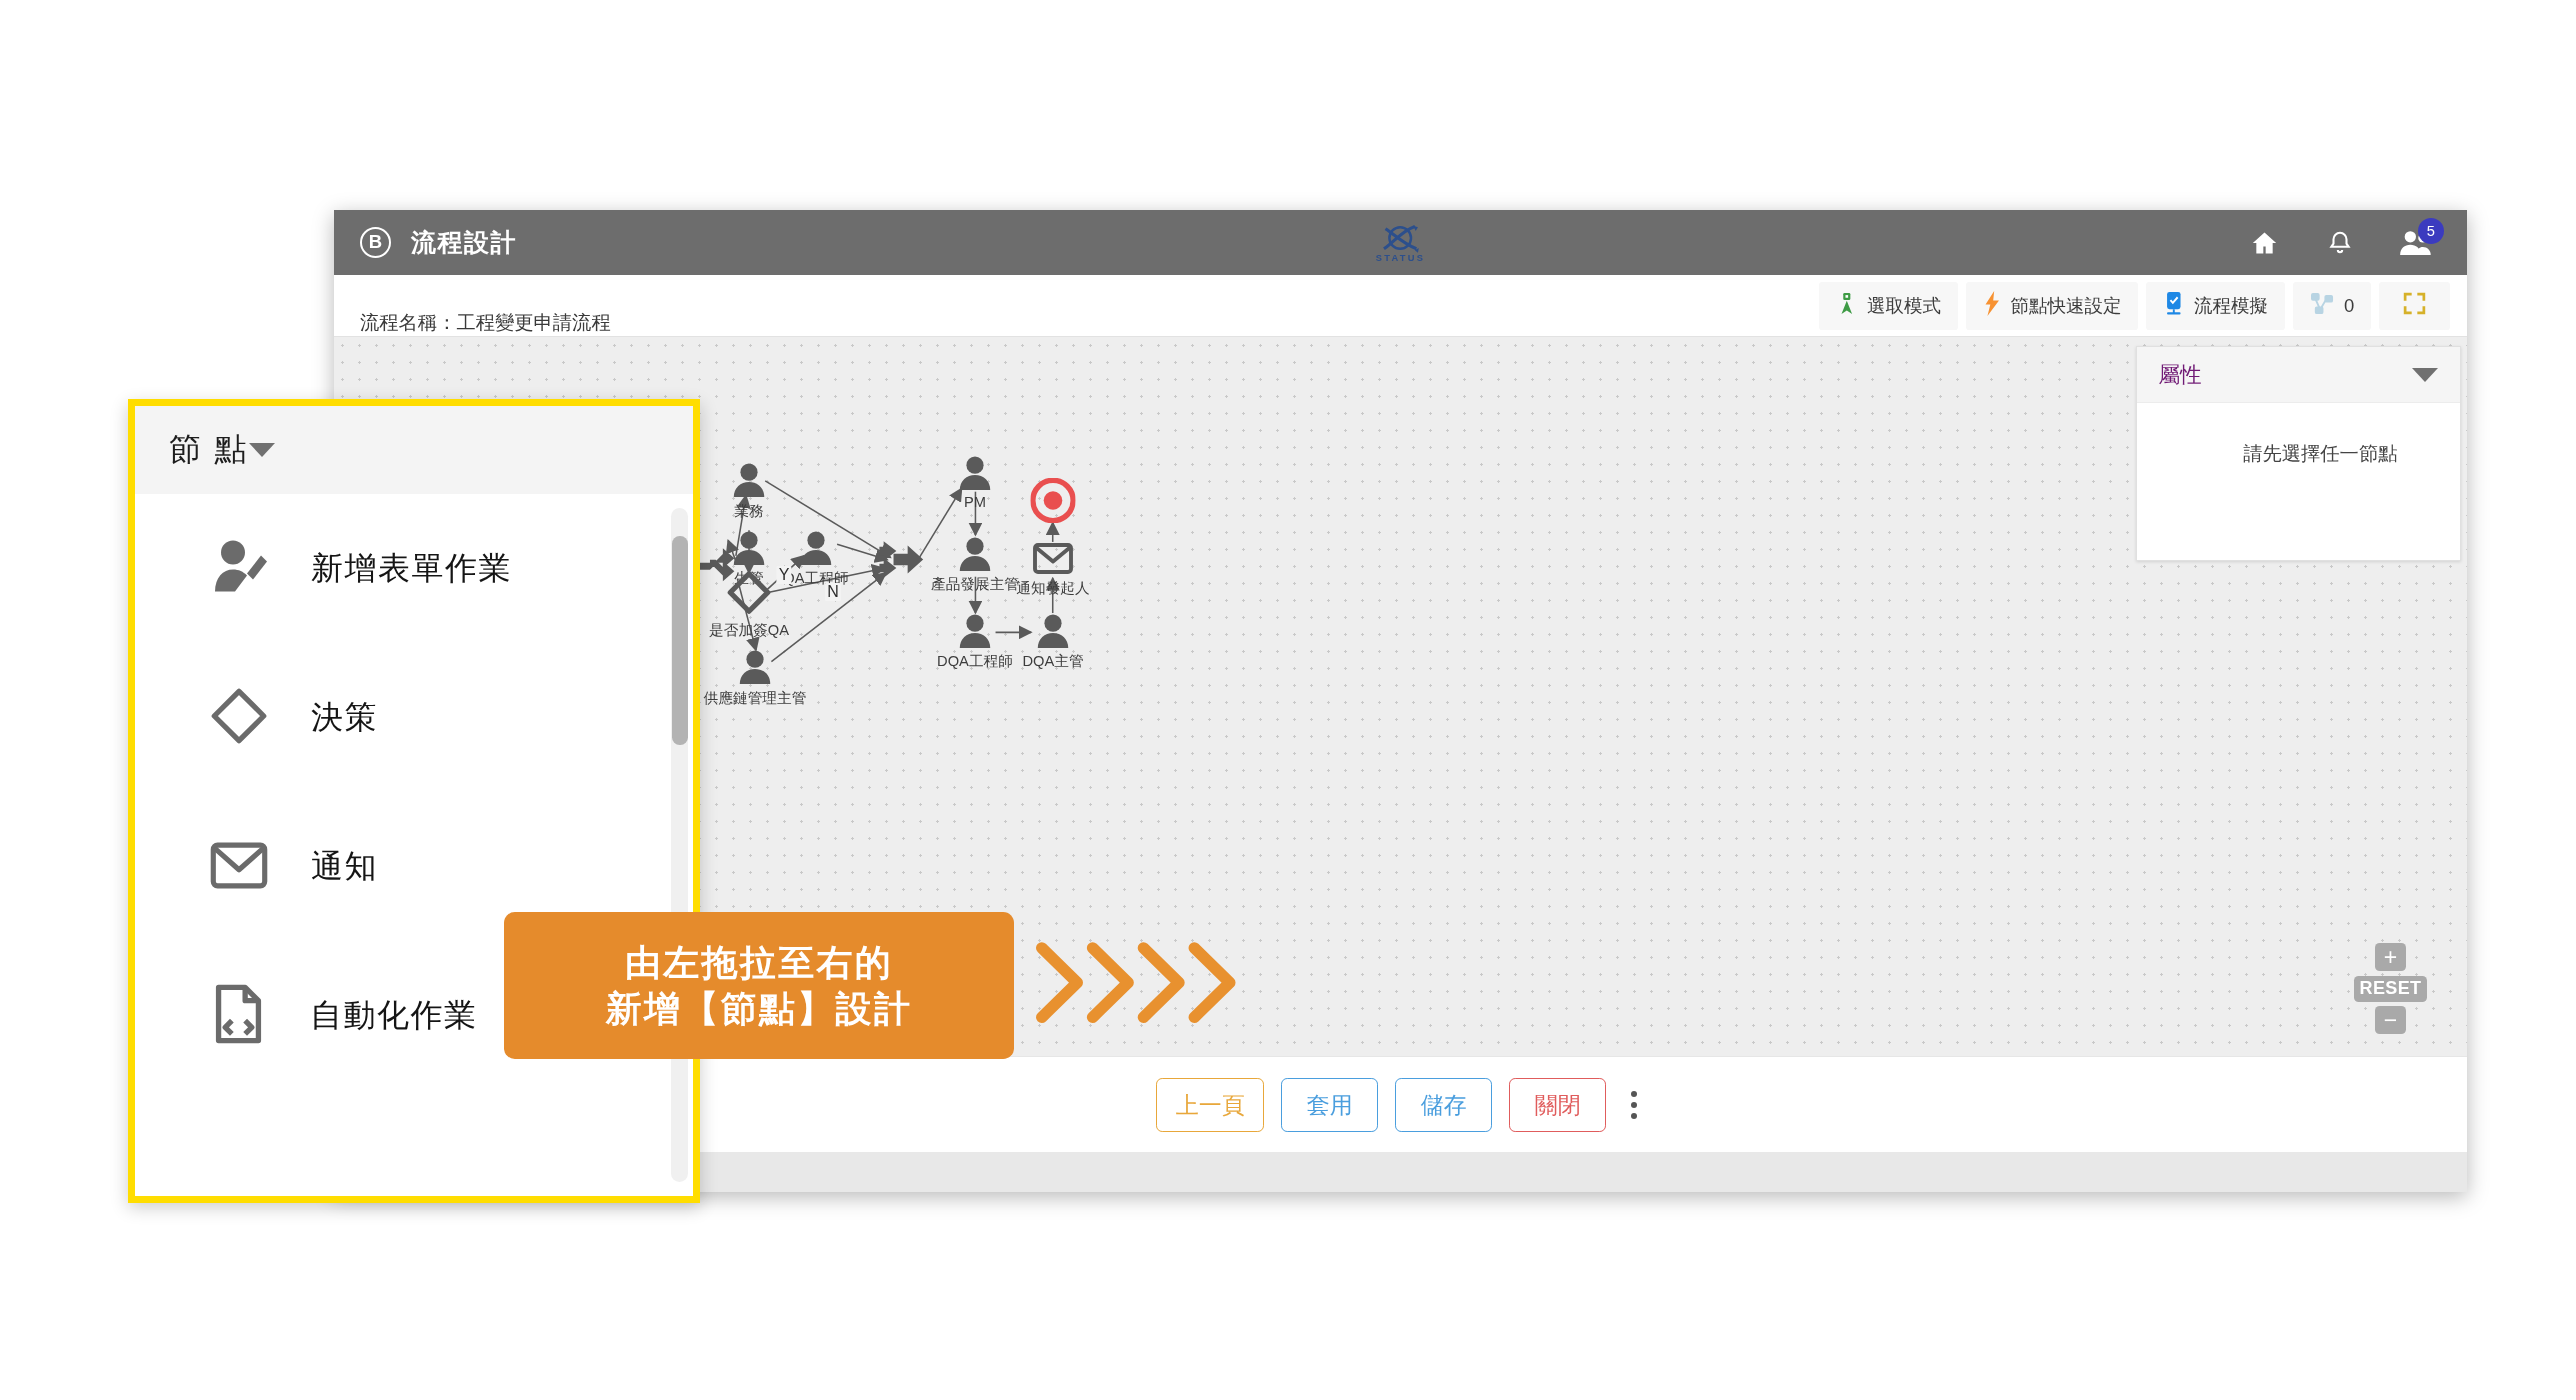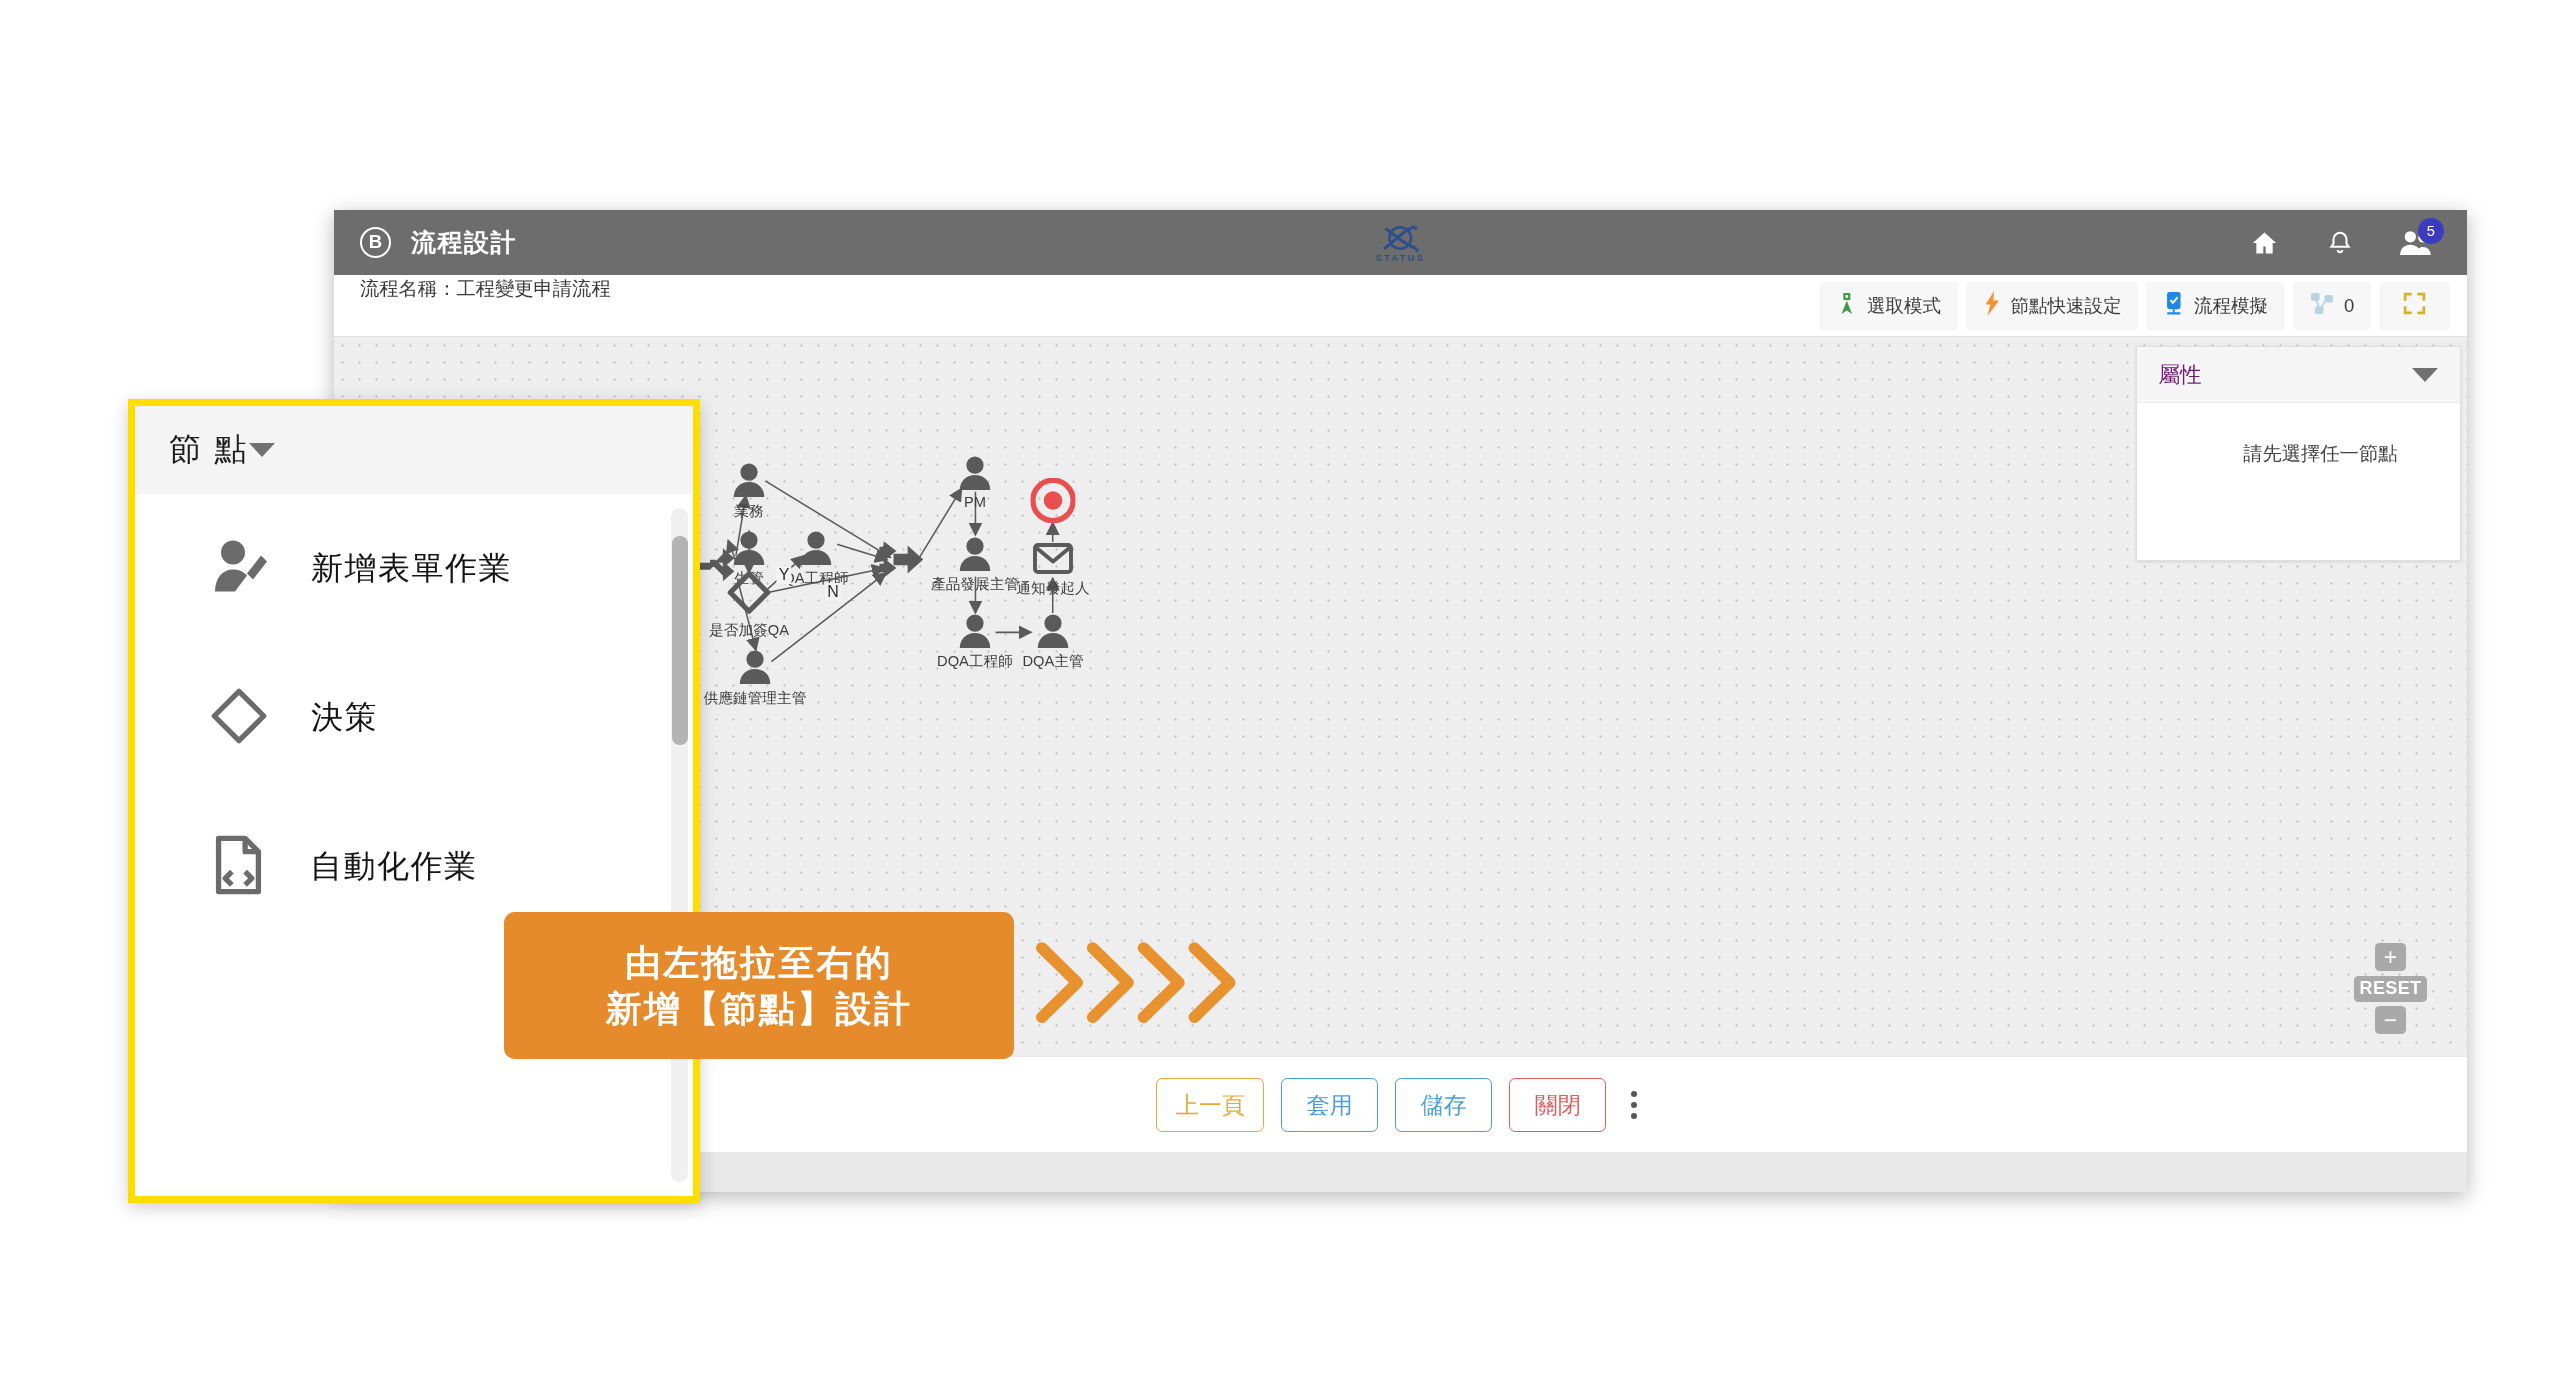--- a/index.html
+++ b/index.html
@@ -61,21 +61,21 @@
     background: #3b3bbf; color: #fff;
     font-size: 14.7px; display: flex; align-items: center; justify-content: center;
     padding: 0 4.6px;
   }
 
   
   .toolbar {
     position: absolute; left: 0; top: 65px;
     width: 100%; height: 62px;
     background: #ffffff;
-    display: flex; align-items: flex-start;
+    display: flex; align-items: flex-end;
     border-bottom: 0.8px solid #e2e2e2;
   }
   .flow-name {
     margin-left: 26px; font-size: 19.3px; color: #3a3a3a;
     white-space: nowrap;
   }
   .toolbar-actions {
     position: absolute; right: 17px; top: 50%;
     transform: translateY(-50%);
     display: flex; align-items: center; gap: 7.7px;
@@ -562,20 +562,29 @@
 
       <div class="pitem">
         <span>
           <svg width="60" height="60" viewBox="0 0 34 34" fill="none" stroke="#6b6b6b" stroke-width="3" stroke-linejoin="round">
             <path d="M17 3 L31 17 L17 31 L3 17 Z"></path>
           </svg>
         </span>
         <span class="pitem-label">決策</span>
       </div>
 
+      <div class="pitem">
+        <span>
+          <svg width="60" height="51" viewBox="0 0 28 23" fill="none" stroke="#6b6b6b" stroke-width="2.4" stroke-linejoin="round">
+            <rect x="2" y="2" width="24" height="19" rx="2"></rect>
+            <path d="M2.6 3.4 L14 13.5 L25.4 3.4"></path>
+          </svg>
+        </span>
+        <span class="pitem-label">通知</span>
+      </div>
 
       <div class="pitem">
         <span>
           <svg width="59" height="62" viewBox="0 0 26 28" fill="none" stroke="#6b6b6b" stroke-width="2.4" stroke-linejoin="round">
             <path d="M4 2 h12 l6 6 v18 h-18 z"></path>
             <path d="M16 2 v6 h6"></path>
             <path d="M10 17 l-3 3 3 3 M16 17 l3 3 -3 3"></path>
           </svg>
         </span>
         <span class="pitem-label">自動化作業</span>

